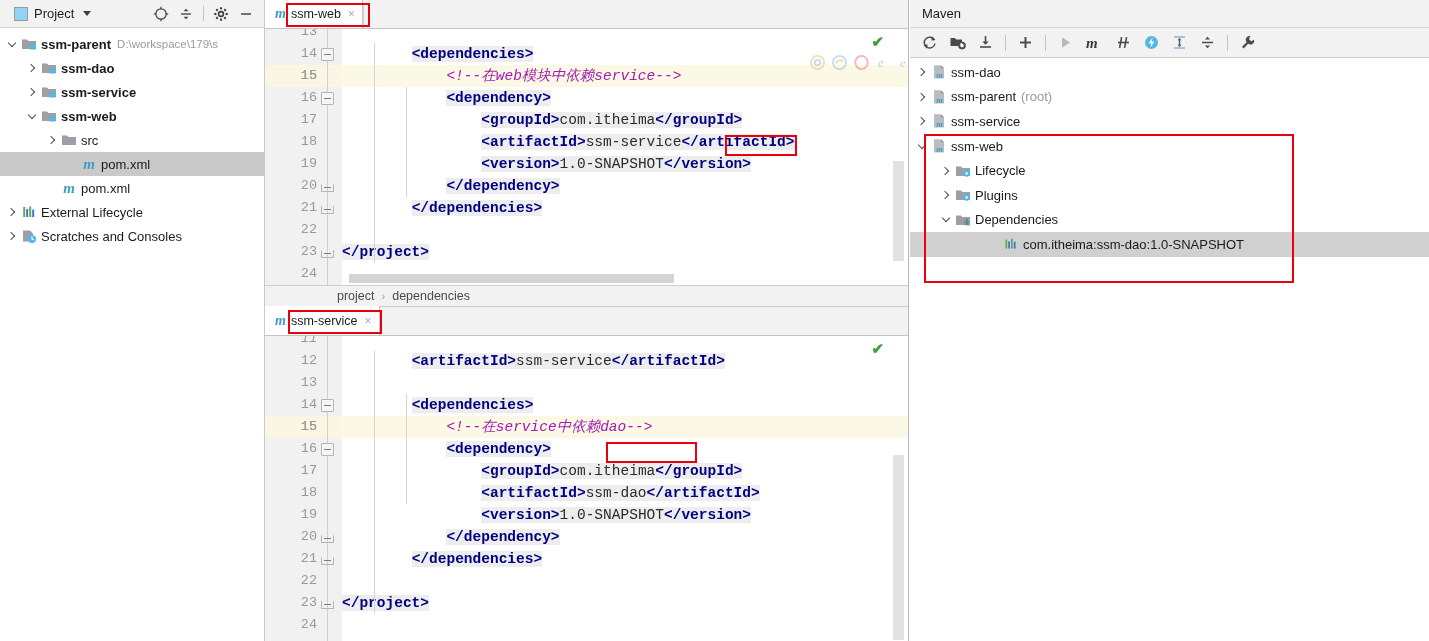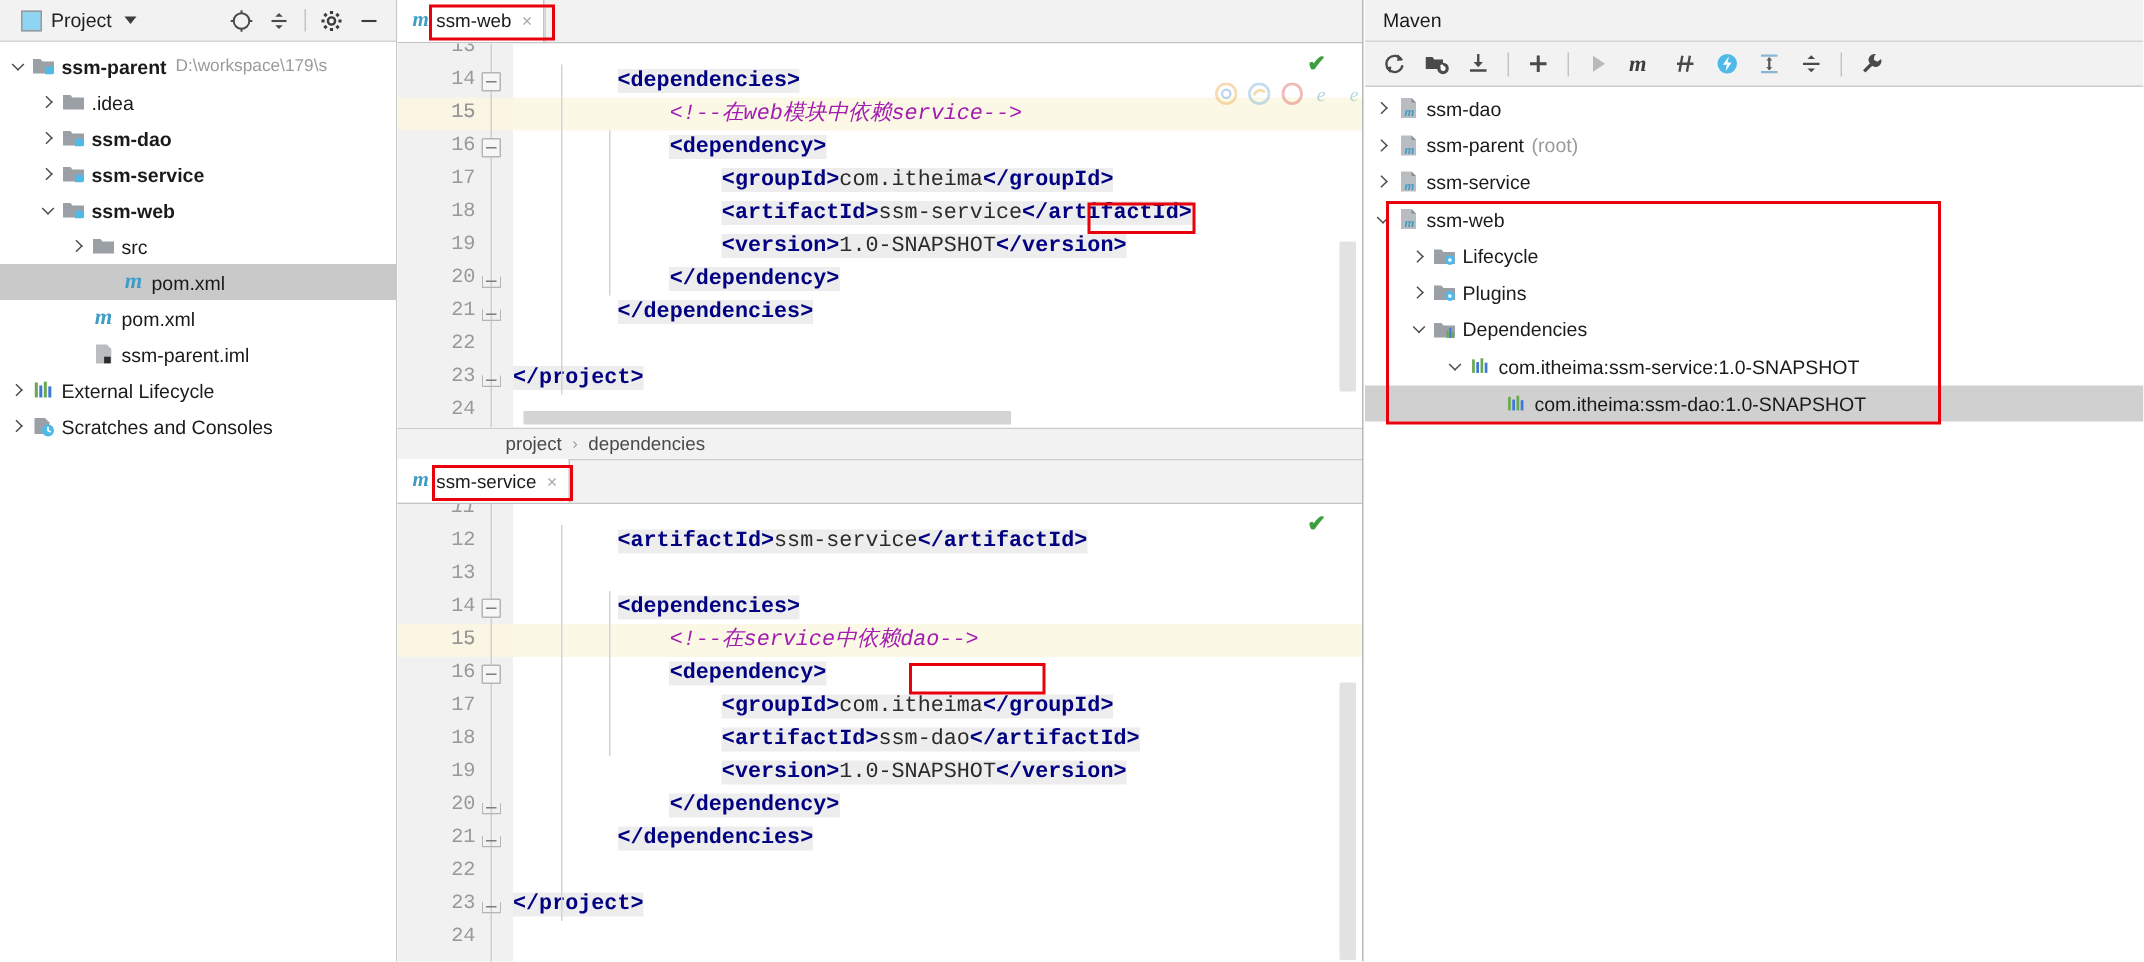--- a/index.html
+++ b/index.html
@@ -217,31 +217,20 @@
           <span class="tlabel b">ssm-parent</span>
           <span class="tpath">D:\workspace\179\s</span>
         </div>
         <div class="tnode">
           <span class="tarrow" style="margin-left:24px">
             <span class="chev right"></span>
           </span>
           <span class="ticon">
             <svg width="16" height="16" viewBox="0 0 16 16">
               <path d="M1 3.4 L6 3.4 L7.3 5 L15 5 L15 13 L1 13 Z" fill="#9aa0a6"></path>
-            </svg>
-          </span>
-          <span class="tlabel">.idea</span>
-        </div>
-        <div class="tnode">
-          <span class="tarrow" style="margin-left:24px">
-            <span class="chev right"></span>
-          </span>
-          <span class="ticon">
-            <svg width="16" height="16" viewBox="0 0 16 16">
-              <path d="M1 3.4 L6 3.4 L7.3 5 L15 5 L15 13 L1 13 Z" fill="#9aa0a6"></path>
               <rect x="9" y="8.5" width="5.5" height="5" fill="#4fb9e8"></rect>
             </svg>
           </span>
           <span class="tlabel b">ssm-dao</span>
         </div>
         <div class="tnode">
           <span class="tarrow" style="margin-left:24px">
             <span class="chev right"></span>
           </span>
           <span class="ticon">
@@ -281,30 +270,20 @@
             <span style="color:#3f9cc4;font-weight:bold;font-style:italic;font-size:15px;font-family:'Liberation Serif',serif;line-height:1;">m</span>
           </span>
           <span class="tlabel">pom.xml</span>
         </div>
         <div class="tnode">
           <span class="tarrow" style="margin-left:44px"></span>
           <span class="ticon">
             <span style="color:#3f9cc4;font-weight:bold;font-style:italic;font-size:15px;font-family:'Liberation Serif',serif;line-height:1;">m</span>
           </span>
           <span class="tlabel">pom.xml</span>
-        </div>
-        <div class="tnode">
-          <span class="tarrow" style="margin-left:44px"></span>
-          <span class="ticon">
-            <svg width="16" height="16" viewBox="0 0 16 16">
-              <path d="M3 1.6 L10.2 1.6 L13.2 4.7 L13.2 14.4 L3 14.4 Z" fill="#b9bcc0"></path>
-              <rect x="8.4" y="9.8" width="4.4" height="4.4" fill="#2b2b2b"></rect>
-            </svg>
-          </span>
-          <span class="tlabel">ssm-parent.iml</span>
         </div>
         <div class="tnode">
           <span class="tarrow" style="margin-left:4px">
             <span class="chev right"></span>
           </span>
           <span class="ticon">
             <svg width="16" height="16" viewBox="0 0 16 16">
               <rect x="2.2" y="3" width="2" height="10" fill="#6aa84f"></rect>
               <rect x="5.2" y="5" width="2" height="8" fill="#3c78d8"></rect>
               <rect x="8.2" y="2.4" width="2" height="10.6" fill="#6aa84f"></rect>
@@ -615,43 +594,29 @@
           <span class="ticon">
             <svg width="16" height="16" viewBox="0 0 16 16">
               <path d="M1 3.4 L6 3.4 L7.3 5 L15 5 L15 13 L1 13 Z" fill="#9aa0a6"></path>
               <rect x="9.4" y="8.4" width="1.4" height="5" fill="#6aa84f"></rect>
               <rect x="11.2" y="6.6" width="1.4" height="6.8" fill="#3c78d8"></rect>
               <rect x="13" y="9.4" width="1.4" height="4" fill="#6aa84f"></rect>
             </svg>
           </span>
           <span>Dependencies</span>
         </div>
-        <div class="mnode">
-          <span class="tarrow" style="margin-left:52px">
-            <span class="chev down"></span>
-          </span>
+        <div class="mnode sel">
+          <span class="tarrow" style="margin-left:76px"></span>
           <span class="ticon">
             <svg width="16" height="16" viewBox="0 0 16 16">
               <rect x="2.4" y="3.6" width="1.8" height="9" fill="#6aa84f"></rect>
               <rect x="5.2" y="5.4" width="1.8" height="7.2" fill="#3c78d8"></rect>
               <rect x="8" y="2.8" width="1.8" height="9.8" fill="#6aa84f"></rect>
               <rect x="10.8" y="5.8" width="1.8" height="6.8" fill="#3c78d8"></rect>
             </svg>
           </span>
-          <span>com.itheima:ssm-service:1.0-SNAPSHOT</span>
-        </div>
-        <div class="mnode sel">
-          <span class="tarrow" style="margin-left:76px"></span>
-          <span class="ticon">
-            <svg width="16" height="16" viewBox="0 0 16 16">
-              <rect x="2.4" y="3.6" width="1.8" height="9" fill="#6aa84f"></rect>
-              <rect x="5.2" y="5.4" width="1.8" height="7.2" fill="#3c78d8"></rect>
-              <rect x="8" y="2.8" width="1.8" height="9.8" fill="#6aa84f"></rect>
-              <rect x="10.8" y="5.8" width="1.8" height="6.8" fill="#3c78d8"></rect>
-            </svg>
-          </span>
           <span>com.itheima:ssm-dao:1.0-SNAPSHOT</span>
         </div>
       </div>
     <div class="redbox" style="left:14px; top:134px; width:370px; height:149px;"></div>
   </div>
 
 </div>
 
 </body></html>

